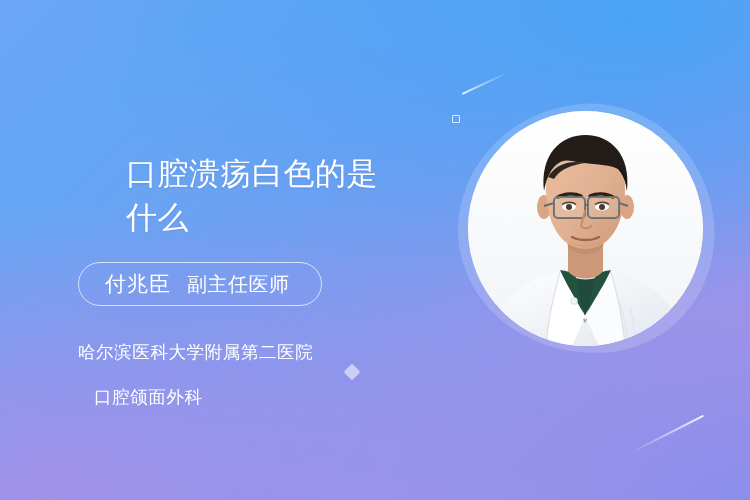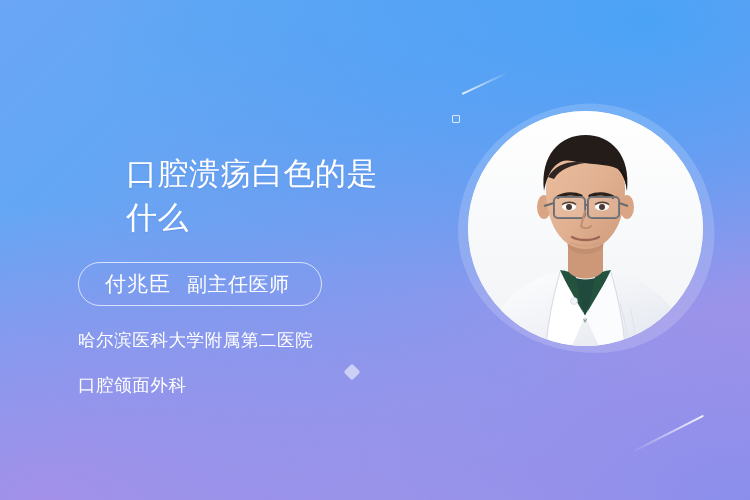--- a/index.html
+++ b/index.html
@@ -111,32 +111,33 @@
     letter-spacing: 1px;
   }
   #badge-title {
     color: #ffffff;
     font-size: 20px;
     font-weight: 400;
     letter-spacing: 0.5px;
     margin-left: 16px;
   }
   #hospital {
-    margin-top: 22px;
+    margin-top: 34px;
     color: #ffffff;
     font-size: 17.5px;
     letter-spacing: 0.6px;
     line-height: 24px;
   }
   #department {
     margin-top: 21px;
     color: #ffffff;
     font-size: 17.5px;
     letter-spacing: 0.6px;
     line-height: 24px;
+    margin-left: 16px;
   }
 
   
   #portrait-blob {
     position: absolute;
     left: 458px; top: 104px;
     width: 256px; height: 250px;
     background: rgba(255,255,255,0.17);
     border-radius: 52% 48% 45% 55% / 50% 52% 48% 50%;
     transform: rotate(-6deg);

